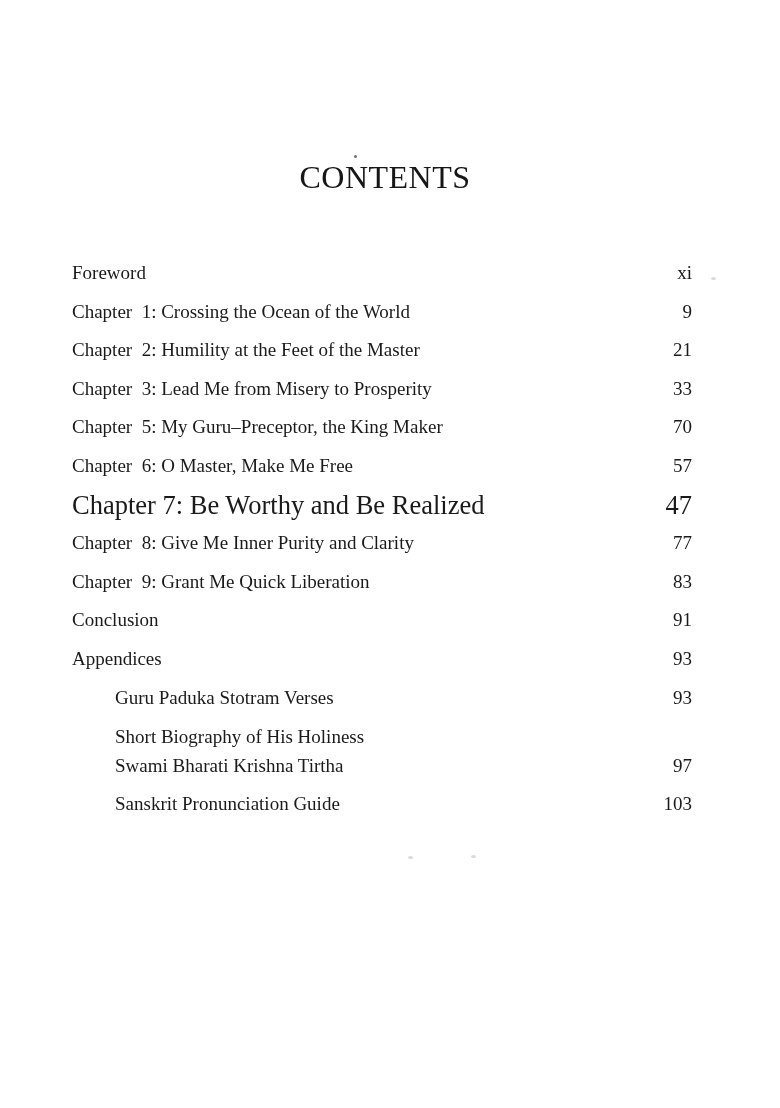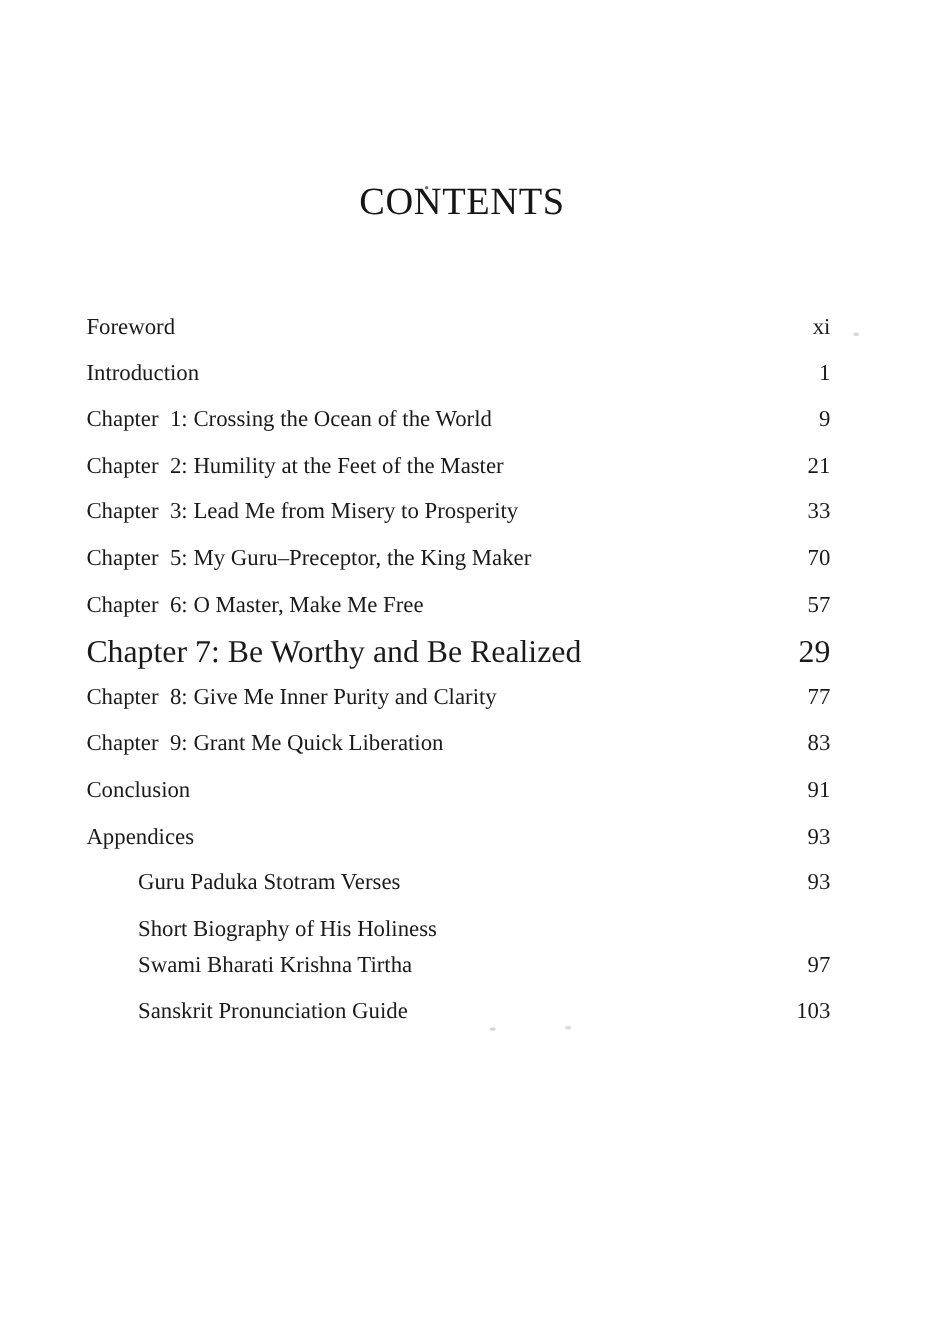--- a/index.html
+++ b/index.html
@@ -10,21 +10,21 @@
   body {
     width: 780px;
     height: 1108px;
     position: relative;
     overflow: hidden;
     font-family: "Liberation Serif", serif;
     color: #1a1a1a;
   }
   .page-title {
     position: absolute;
-    top: 150px;
+    top: 160px;
     left: 0;
     width: 770px;
     margin: 0;
     text-align: center;
     font-size: 32px;
     font-weight: 400;
     letter-spacing: 0.5px;
     line-height: 1.1;
     color: #161616;
   }
@@ -81,24 +81,20 @@
 <div class="page">
 
   <h1 class="page-title">CONTENTS</h1>
 
   <div class="toc" id="toc">
       <div class="toc-row">
         <span class="toc-label">Foreword</span>
         <span class="toc-page">xi</span>
       </div>
       <div class="toc-row">
-        <span class="toc-label">Introduction</span>
-        <span class="toc-page">1</span>
-      </div>
-      <div class="toc-row">
         <span class="toc-label">Chapter  1: Crossing the Ocean of the World</span>
         <span class="toc-page">9</span>
       </div>
       <div class="toc-row">
         <span class="toc-label">Chapter  2: Humility at the Feet of the Master</span>
         <span class="toc-page">21</span>
       </div>
       <div class="toc-row">
         <span class="toc-label">Chapter  3: Lead Me from Misery to Prosperity</span>
         <span class="toc-page">33</span>
@@ -106,21 +102,21 @@
       <div class="toc-row">
         <span class="toc-label">Chapter  5: My Guru–Preceptor, the King Maker</span>
         <span class="toc-page">70</span>
       </div>
       <div class="toc-row">
         <span class="toc-label">Chapter  6: O Master, Make Me Free</span>
         <span class="toc-page">57</span>
       </div>
       <div class="toc-row large">
         <span class="toc-label">Chapter 7: Be Worthy and Be Realized</span>
-        <span class="toc-page">29</span>
+        <span class="toc-page">47</span>
       </div>
       <div class="toc-row">
         <span class="toc-label">Chapter  8: Give Me Inner Purity and Clarity</span>
         <span class="toc-page">77</span>
       </div>
       <div class="toc-row">
         <span class="toc-label">Chapter  9: Grant Me Quick Liberation</span>
         <span class="toc-page">83</span>
       </div>
       <div class="toc-row">

